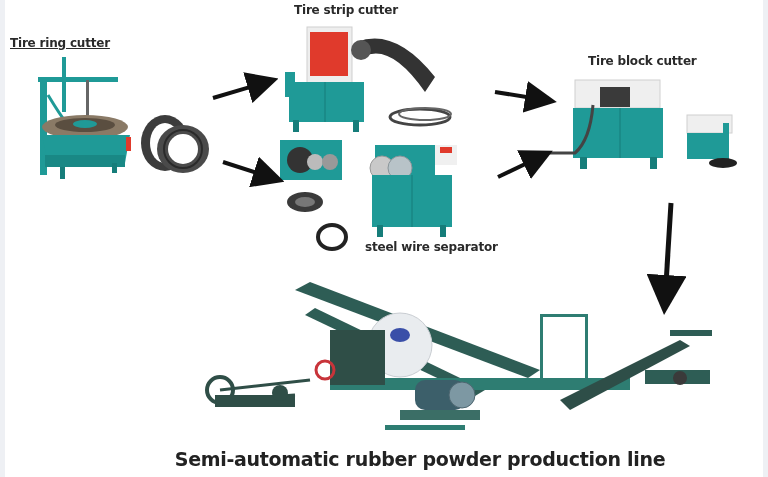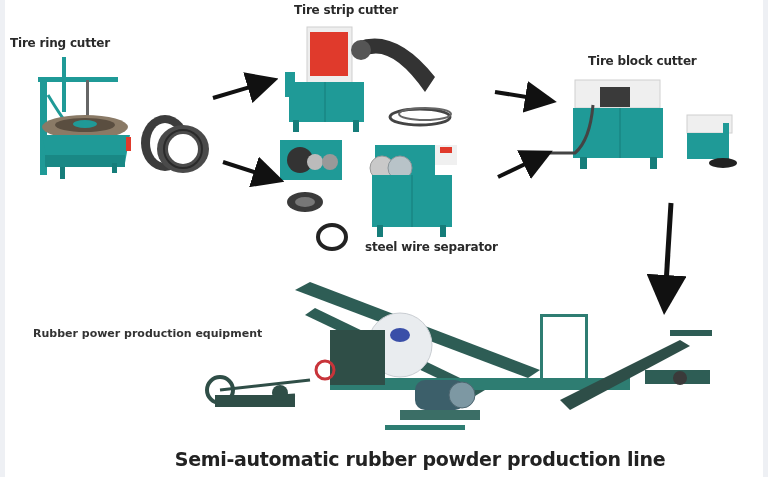--- a/index.html
+++ b/index.html
@@ -9,25 +9,24 @@
   .lbl-sm { font-size:12px; letter-spacing:-0.2px; }
   .lbl-md { font-size:11px; font-weight:bold; color:#333; }
   .caption { position:absolute; left:0; width:758px; top:448px; text-align:center; font-size:19px; font-weight:bold; color:#222; letter-spacing:-0.3px;padding-left:36px; }
   svg { position:absolute; overflow:visible; }
 </style>
 </head>
 <body>
 
 <div id="canvas">
 
-  <div class="label lbl-sm" style="left:5px; top:36px;">Tire ring cutter</div>
+  <div class="label lbl-sm" style="left:5px; top:36px;text-decoration:underline;">Tire ring cutter</div>
   <div class="label lbl-sm" style="left:275px; top:3px;margin-left:14px;">Tire strip cutter</div>
   <div class="label lbl-sm" style="left:583px; top:54px;">Tire block cutter</div>
   <div class="label lbl-sm" style="left:360px; top:240px;">steel wire separator</div>
-  <div class="label lbl-md" style="left:28px; top:327px;">Rubber power production equipment</div>
 
   <div class="caption">Semi-automatic rubber powder production line</div>
 
   <svg style="left:25px; top:55px;" width="110" height="130">
 
     <rect x="10" y="25" width="7" height="95" fill="#1f9a97"></rect>
     <rect x="32" y="2" width="4" height="55" fill="#1f9a97"></rect>
     <rect x="8" y="22" width="80" height="5" fill="#1f9a97"></rect>
     <path d="M18 40 Q30 60 38 70" stroke="#1f9a97" stroke-width="3" fill="none"></path>
     <rect x="56" y="25" width="3" height="40" fill="#666"></rect>

